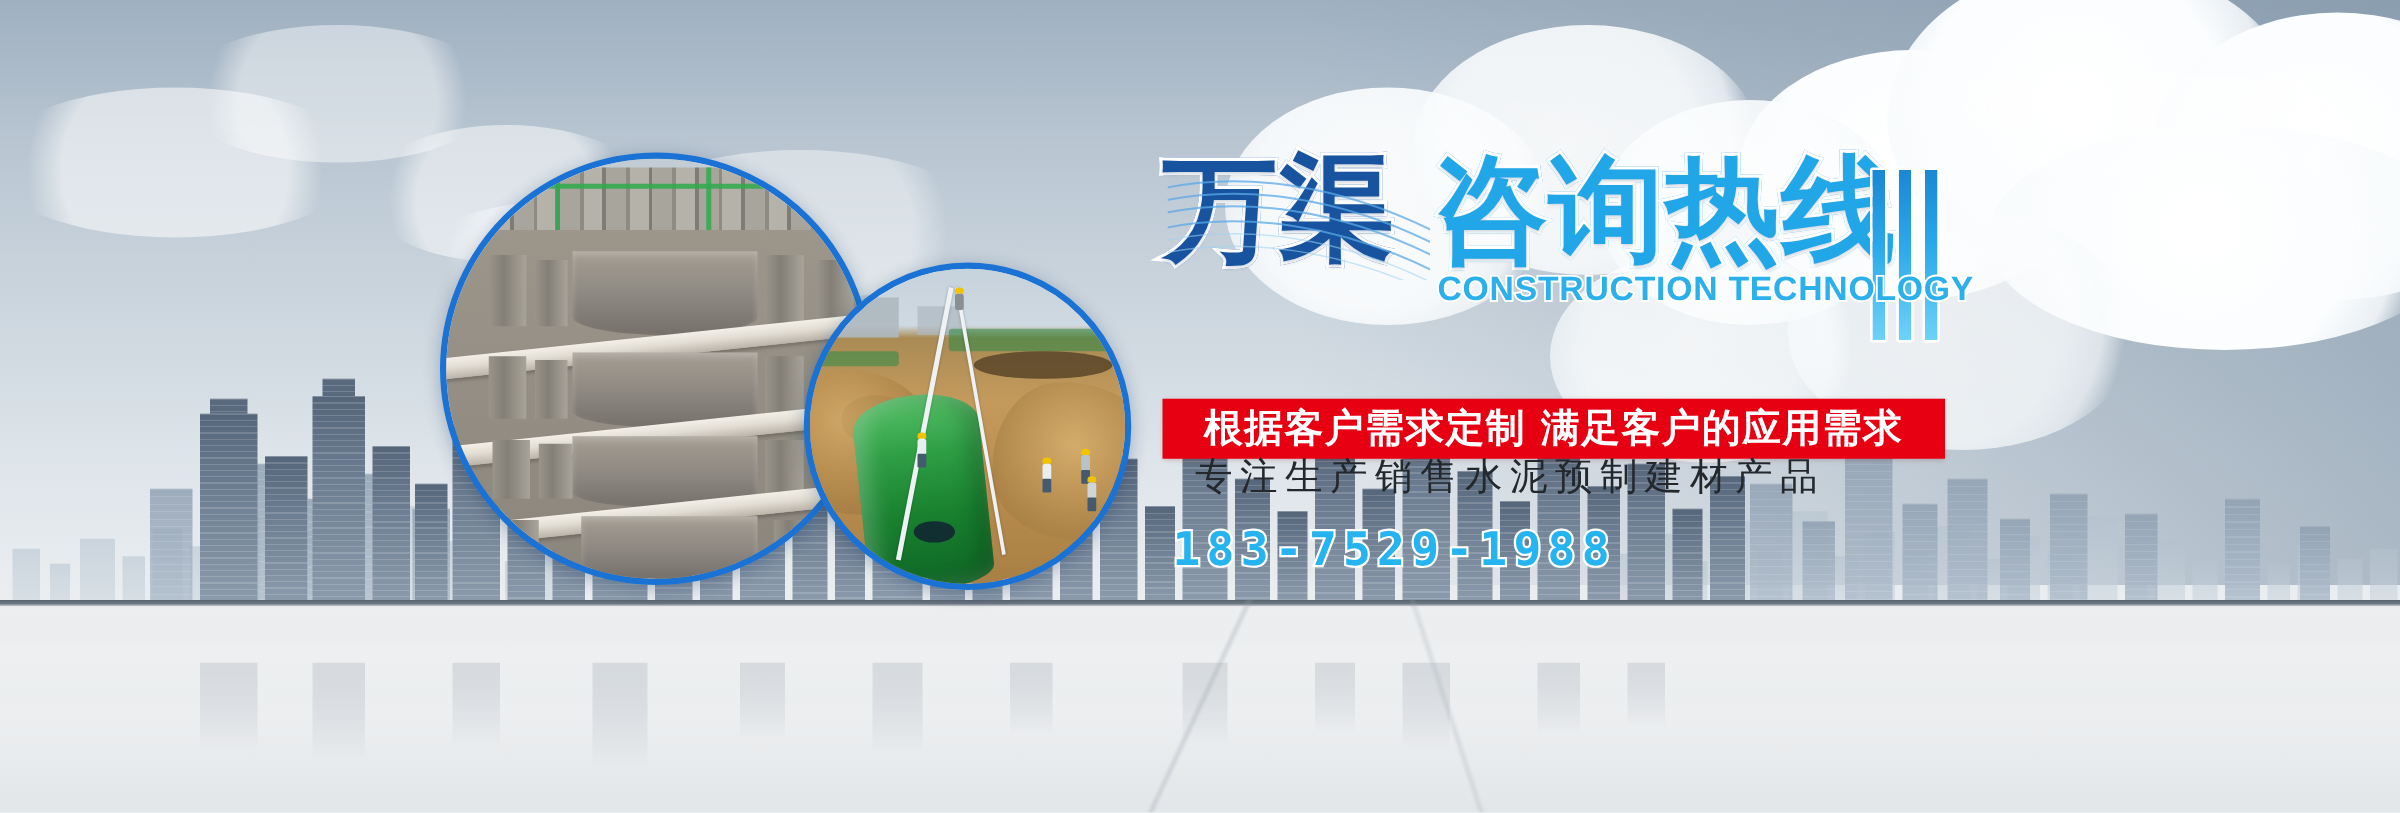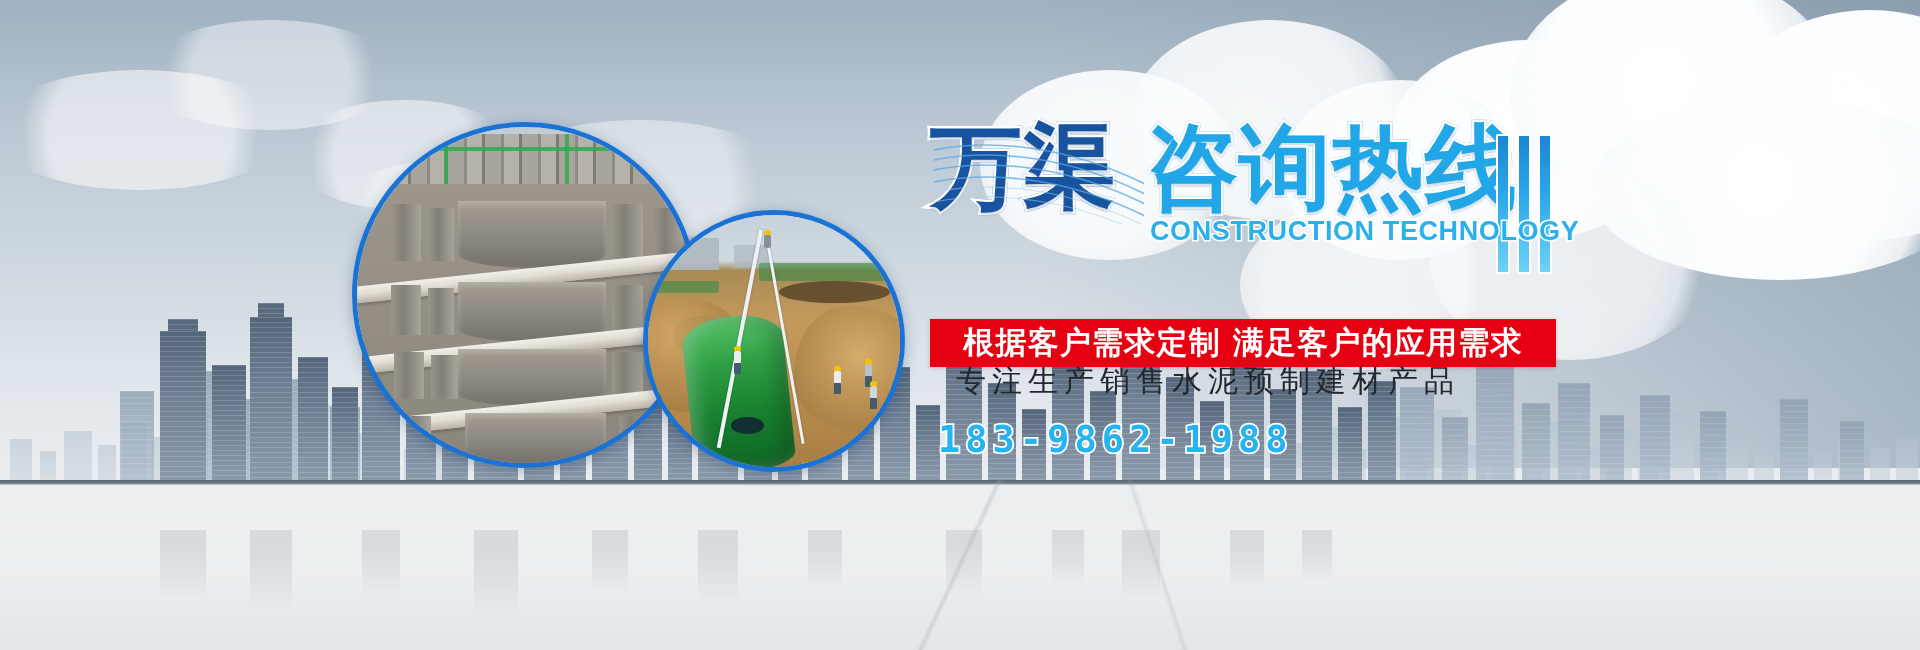--- a/index.html
+++ b/index.html
@@ -381,17 +381,17 @@
 
     <div class="sub-en">CONSTRUCTION TECHNOLOGY</div>
 
     <div class="redbar">
       <span>根据客户需求定制 满足客户的应用需求</span>
     </div>
 
     <div class="line3">专注生产销售水泥预制建材产品</div>
 
     <div class="hotline">
-      <span class="hl-num">183-9862-1988</span>
+      <span class="hl-num">183-7529-1988</span>
     </div>
 
   </div>
 </div>
 
 </body></html>

